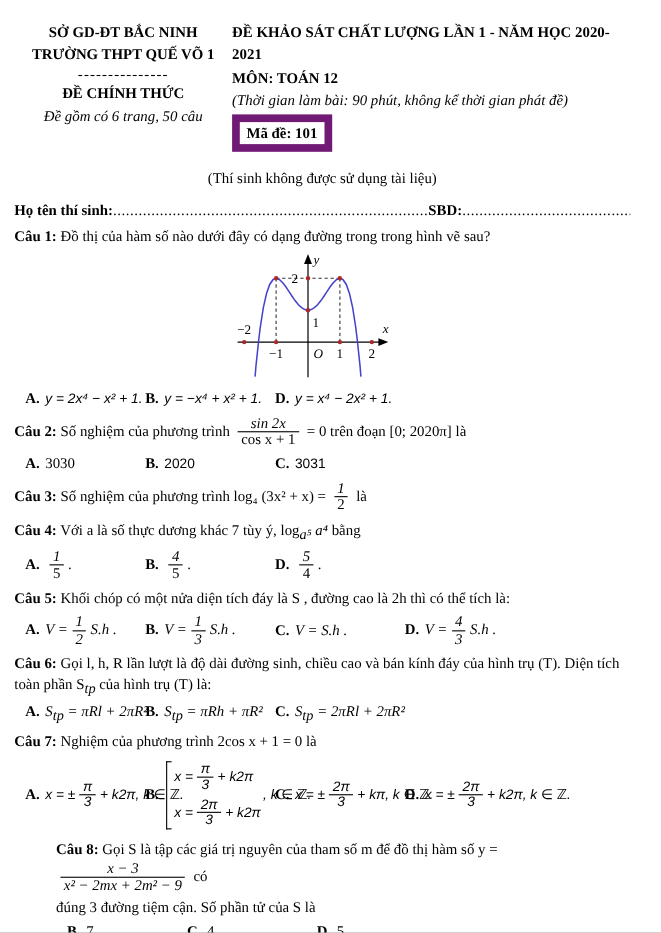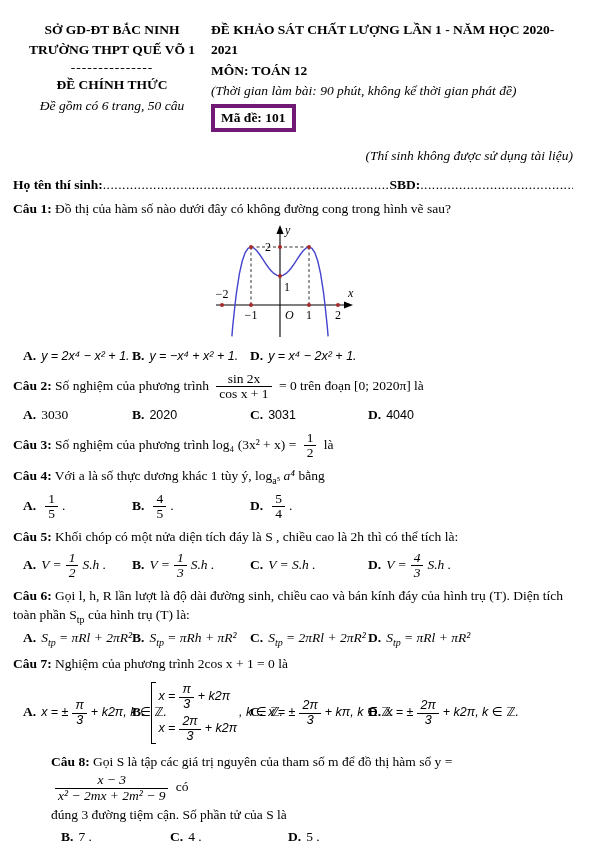--- a/index.html
+++ b/index.html
@@ -12,34 +12,34 @@
   }
   .b { font-weight:bold; }
   .i { font-style:italic; }
   .mi { font-style:italic; }
   .sans { font-family:"Liberation Sans","DejaVu Sans",sans-serif; font-size:12.5px; }
   
   .hdr { display:flex; }
   .hdr-left { width:198px; text-align:center; line-height:1.5; flex:none; }
   .hdr-right { flex:1; text-align:left; line-height:1.5; }
   .hdr-divider { letter-spacing:1px; line-height:1.1; }
-  .code-box { display:inline-block; border:4px solid #701a75; padding:0 6px; font-weight:bold; margin-top:3px; }
-  .notice { text-align:right; font-style:italic; margin-top:15px; }
+  .code-box { display:inline-block; border:7px solid #701a75; padding:0 6px; font-weight:bold; margin-top:3px; }
+  .notice { text-align:center; margin-top:15px; }
   .student-line { margin-top:10px; white-space:nowrap; overflow:hidden; font-weight:bold; }
   .student-line .dots { font-weight:normal; letter-spacing:0.5px; }
   
   .q { margin-top:5px; }
   .qlabel { font-weight:bold; }
   .frac { display:inline-block; text-align:center; vertical-align:middle; line-height:1.08; margin:1px 4px; }
-  .frac .fn { display:block; border-bottom:1px solid #000; padding:0 3px; }
+  .frac .fn { display:block; border-bottom:1px solid #000; padding:0 3px;font-style:italic; }
   .frac .fd { display:block; padding:0 3px; }
   .opts { display:grid; grid-template-columns:109px 118px 118px auto; margin:3px 0 4px 10px; align-items:center; }
   .opt { white-space:nowrap; }
   .okey { font-weight:bold; margin-right:5px; }
-  sub.small { font-size:10px; }
+  sub.small { font-size:13px; font-style:italic; }
   .cases { display:inline-flex; align-items:center; vertical-align:middle; margin:0 2px; }
   .cbr { width:5px; align-self:stretch; border-left:1.2px solid #000; border-top:1.2px solid #000; border-bottom:1.2px solid #000; margin-right:2px; }
   .cbody { display:flex; flex-direction:column; gap:2px; }
   .crow { white-space:nowrap; }
   
   .fig { display:block; margin:1px 0 0 172px; }
   svg text { font-family:"Liberation Serif","DejaVu Serif",serif; }
 </style>
 </head>
 <body>
@@ -61,21 +61,21 @@
       <div><span class="code-box">Mã đề: 101</span></div>
     </div>
   </div>
 
   <div class="notice">(Thí sinh không được sử dụng tài liệu)</div>
 
   <div class="student-line"><span>Họ tên thí sinh:</span><span class="dots">..........................................................................</span><span>SBD:</span><span class="dots">.................................................................</span></div>
 
   <div class="q">
     <span class="qlabel">Câu 1:</span>
-    <span>Đồ thị của hàm số nào dưới đây có không đường cong trong hình vẽ sau?</span>
+    <span>Đồ thị của hàm số nào dưới đây có dạng đường trong trong hình vẽ sau?</span>
     <svg class="fig" width="230" height="124" viewBox="0 0 230 124">
 
       <g stroke="#333" stroke-width="1" stroke-dasharray="3,2.5">
         <line x1="66" y1="85" x2="66" y2="27"></line>
         <line x1="124" y1="85" x2="124" y2="27"></line>
         <line x1="66" y1="27" x2="124" y2="27"></line>
       </g>
 
       <g stroke="#000" stroke-width="1.1">
         <line x1="31" y1="85" x2="162" y2="85"></line>
@@ -116,63 +116,61 @@
 
   <div class="q">
     <span class="qlabel">Câu 2:</span>
     <span>Số nghiệm  của phương trình</span>
     <span class="frac"><span class="fn">sin 2x</span><span class="fd">cos x + 1</span></span>
     <span>= 0  trên đoạn  [0; 2020π]  là</span>
     <div class="opts">
       <span class="opt"><span class="okey">A.</span><span>3030</span></span>
       <span class="opt"><span class="okey">B.</span><span class="sans">2020</span></span>
       <span class="opt"><span class="okey">C.</span><span class="sans">3031</span></span>
-      <span class="opt"><span class="okey">D.</span><span class="sans">4040</span></span>
     </div>
   </div>
 
   <div class="q">
     <span class="qlabel">Câu 3:</span>
     <span>Số nghiệm của phương trình  log₄ (3x² + x) =</span>
     <span class="frac"><span class="fn">1</span><span class="fd">2</span></span>
     <span>là</span>
   </div>
 
   <div class="q">
     <span class="qlabel">Câu 4:</span>
-    <span>Với a là số thực dương khác 1 tùy ý,  log</span><sub class="small">a⁵</sub>
+    <span>Với a là số thực dương khác 7 tùy ý,  log</span><sub class="small">a⁵</sub>
     <span class="mi">a⁴</span>
     <span>bằng</span>
     <div class="opts">
       <span class="opt"><span class="okey">A.</span><span class="frac"><span class="fn">1</span><span class="fd">5</span></span><span>.</span></span>
       <span class="opt"><span class="okey">B.</span><span class="frac"><span class="fn">4</span><span class="fd">5</span></span><span>.</span></span>
       <span class="opt"><span class="okey">D.</span><span class="frac"><span class="fn">5</span><span class="fd">4</span></span><span>.</span></span>
     </div>
   </div>
 
   <div class="q">
     <span class="qlabel">Câu 5:</span>
-    <span>Khối chóp có một nửa diện tích đáy là S , chiều cao là 2h thì có thể tích là:</span>
+    <span>Khối chóp có một nửa diện tích đáy là S , đường cao là 2h thì có thể tích là:</span>
     <div class="opts">
       <span class="opt mi"><span class="okey" style="font-style:normal">A.</span><span>V =</span><span class="frac"><span class="fn">1</span><span class="fd">2</span></span><span>S.h .</span></span>
       <span class="opt mi"><span class="okey" style="font-style:normal">B.</span><span>V =</span><span class="frac"><span class="fn">1</span><span class="fd">3</span></span><span>S.h .</span></span>
       <span class="opt mi"><span class="okey" style="font-style:normal">C.</span><span>V = S.h .</span></span>
       <span class="opt mi"><span class="okey" style="font-style:normal">D.</span><span>V =</span><span class="frac"><span class="fn">4</span><span class="fd">3</span></span><span>S.h .</span></span>
     </div>
   </div>
 
   <div class="q">
     <span class="qlabel">Câu 6:</span>
     <span>Gọi l, h, R lần lượt là độ dài đường sinh, chiều cao và bán kính đáy của hình trụ (T). Diện tích toàn phần S</span><sub class="small">tp</sub>
     <span>của hình trụ (T) là:</span>
     <div class="opts">
       <span class="opt mi"><span class="okey" style="font-style:normal">A.</span><span>S</span><sub class="small">tp</sub> <span>= πRl + 2πR²</span></span>
       <span class="opt mi"><span class="okey" style="font-style:normal">B.</span><span>S</span><sub class="small">tp</sub> <span>= πRh + πR²</span></span>
       <span class="opt mi"><span class="okey" style="font-style:normal">C.</span><span>S</span><sub class="small">tp</sub> <span>= 2πRl + 2πR²</span></span>
-      <span class="opt mi"><span class="okey" style="font-style:normal">D.</span><span>S</span><sub class="small">tp</sub> <span>= πRl + πR²</span></span>
     </div>
   </div>
 
   <div class="q">
     <span class="qlabel">Câu 7:</span>
     <span>Nghiệm của phương trình  2cos x + 1 = 0 là</span>
     <div class="opts" style="margin-top:8px;">
       <span class="opt sans mi"><span class="okey" style="font-style:normal;font-family:'Liberation Serif','DejaVu Serif',serif;font-size:13.5px;">A.</span><span>x = ±</span><span class="frac"><span class="fn">π</span><span class="fd">3</span></span><span>+ k2π, k ∈ ℤ.</span></span>
       <span class="opt sans mi"><span class="okey" style="font-style:normal;font-family:'Liberation Serif','DejaVu Serif',serif;font-size:13.5px;">B.</span><span class="cases">
             <span class="cbr"></span>

